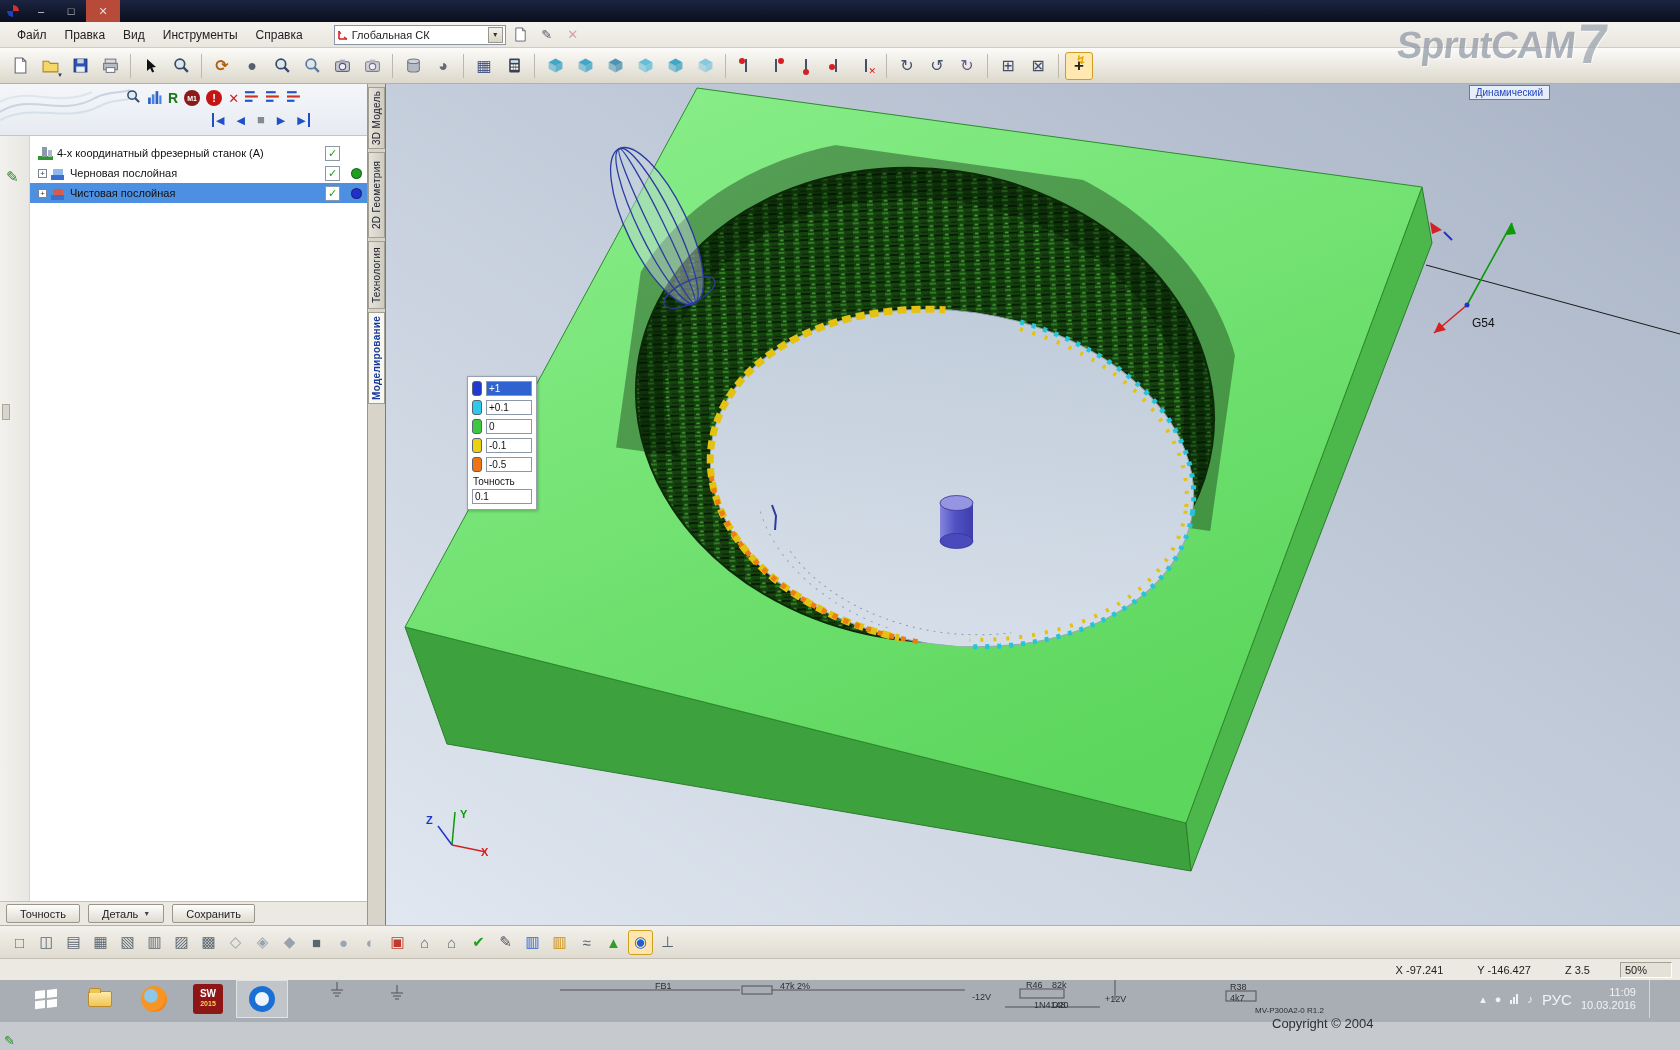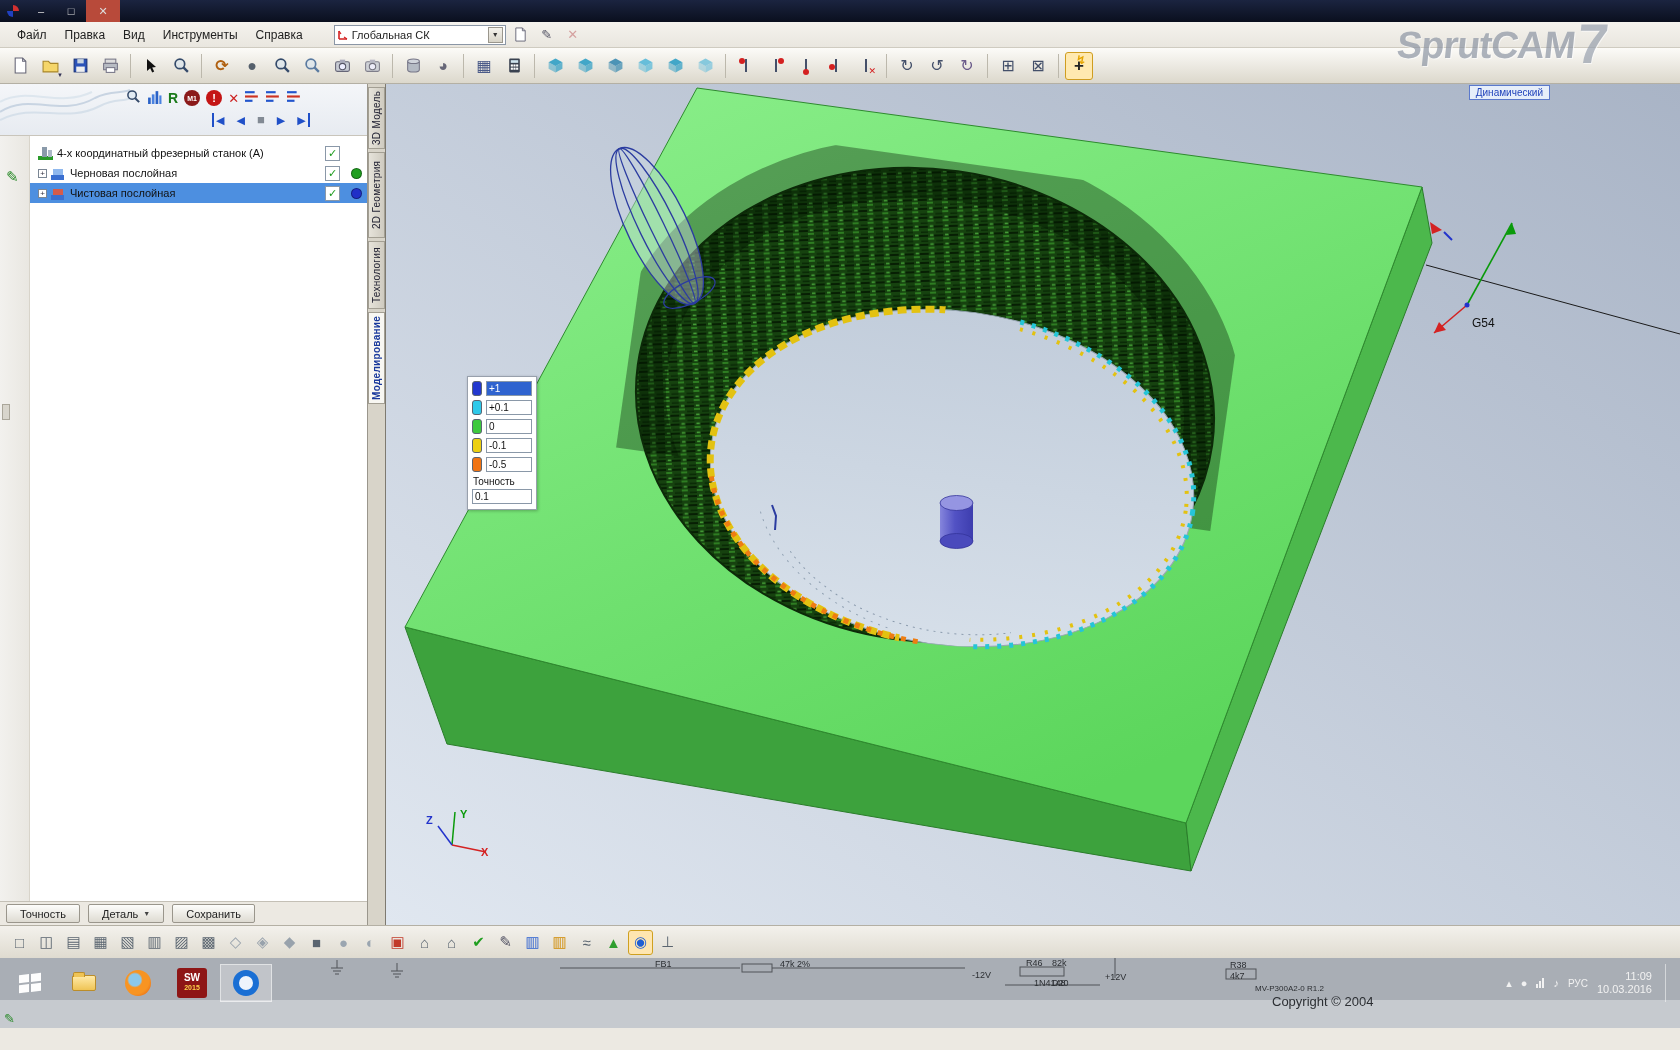--- a/index.html
+++ b/index.html
@@ -111,38 +111,38 @@
 
 .statusbar{height:22px;background:#ece9e2;border-top:1px solid #c4c0b6;display:flex;align-items:center;font-size:11px;color:#222;padding:0 8px}
 .statusbar .fill{flex:1}
 .st-cell{margin-left:34px;white-space:nowrap}
 .zoom-cell{margin-left:30px;width:52px;height:16px;border:1px solid #a49f93;border-right-color:#fff;border-bottom-color:#fff;background:#e4e1d8;padding:0 4px;line-height:14px}
 
 
 .taskbar{height:70px;position:relative;background:linear-gradient(#a9aeb5 0 42px,#c6cacf 42px);overflow:hidden}
 .frag{position:absolute;font-size:9px;color:#2c2f33;white-space:nowrap;z-index:1}
 .schem-gfx{position:absolute;left:0;top:0;z-index:1}
-.tb-row{position:absolute;left:0;top:0;right:0;height:44px;display:flex;align-items:flex-end;z-index:2;padding:0 4px}
+.tb-row{position:absolute;left:0;top:0;right:0;height:44px;display:flex;align-items:flex-start;z-index:2;padding:0 20px}
 .tb-app{width:52px;height:38px;display:flex;align-items:center;justify-content:center;margin-right:2px}
 .tb-app.active{background:rgba(255,255,255,.28);border:1px solid rgba(255,255,255,.5)}
 .flag{display:grid;grid-template-columns:10px 10px;grid-template-rows:8px 8px;gap:2px;transform:skewY(-6deg)}
 .flag i{background:#fdfdfd;display:block}
 .folder{width:24px;height:16px;background:linear-gradient(#ffeaa8,#efc455);border:1px solid #bb8d2a;border-radius:2px;position:relative}
 .folder:before{content:"";position:absolute;left:0;top:-4px;width:10px;height:4px;background:#efc455;border:1px solid #bb8d2a;border-bottom:none;border-radius:2px 2px 0 0}
 .ffx{width:26px;height:26px;border-radius:50%;background:radial-gradient(circle at 38% 38%,#8cc8ea 0 26%,#f89422 34% 62%,#e0540e 100%)}
 .swbox{width:30px;height:30px;background:#8e1616;border-radius:3px;display:flex;flex-direction:column;align-items:center;justify-content:center;color:#fff;font-weight:bold;font-size:10px;line-height:10px}
 .swbox .swyr{font-size:7px;color:#ffd34a;font-weight:bold}
 .scam{width:26px;height:26px;border-radius:50%;border:6px solid #1a6fd4;background:#eef4fc}
 .tb-spacer{flex:1}
 .tray{display:flex;align-items:center;gap:9px;color:#f2f2f2;font-size:11px;padding-right:4px}
 .tray .tico{font-size:11px}
 .netbars{display:flex;align-items:flex-end;gap:1px}
 .netbars i{width:2px;background:#f2f2f2;display:block}
 .netbars i:nth-child(1){height:4px}.netbars i:nth-child(2){height:7px}.netbars i:nth-child(3){height:10px}
-.lang{font-size:10px}
+.lang{font-size:15px}
 .clock{text-align:right;font-size:11px;line-height:13px}
 .show-desktop{width:7px;height:38px;border-left:1px solid rgba(255,255,255,.5);margin-left:4px}
 .grn-pencil{position:absolute;left:4px;bottom:2px;color:#2a8a2a;font-size:13px;z-index:2}
 
 .hidden-defs{position:absolute;width:0;height:0;overflow:hidden}
 </style>
 </head>
 <body>
 
 <svg class="hidden-defs" aria-hidden="true">
@@ -667,20 +667,27 @@
     <span class="sb-ic">✔</span>
     <span class="sb-ic">✎</span>
     <span class="sb-ic">▥</span>
     <span class="sb-ic">▥</span>
     <span class="sb-ic">≈</span>
     <span class="sb-ic">▲</span>
     <span class="sb-ic sel">◉</span>
     <span class="sb-ic">⊥</span>
   </div>
 
+  <div class="statusbar">
+    <span class="fill"></span>
+    <span class="st-cell">X -97.241</span>
+    <span class="st-cell">Y -146.427</span>
+    <span class="st-cell">Z 3.5</span>
+    <span class="zoom-cell">50%</span>
+  </div>
 
   <div class="taskbar">
 
     <svg class="schem-gfx" width="1680" height="70">
       <g stroke="#3a3d40" stroke-width="1" fill="none" opacity=".8">
         <path d="M337 2 v8 M331 10 h12 M333 13 h8 M335 16 h4"></path>
         <path d="M397 5 v8 M391 13 h12 M393 16 h8 M395 19 h4"></path>
         <path d="M560 10 H740 M772 10 H965"></path>
         <rect x="742" y="6" width="30" height="8"></rect>
         <rect x="1020" y="9" width="44" height="9"></rect>

